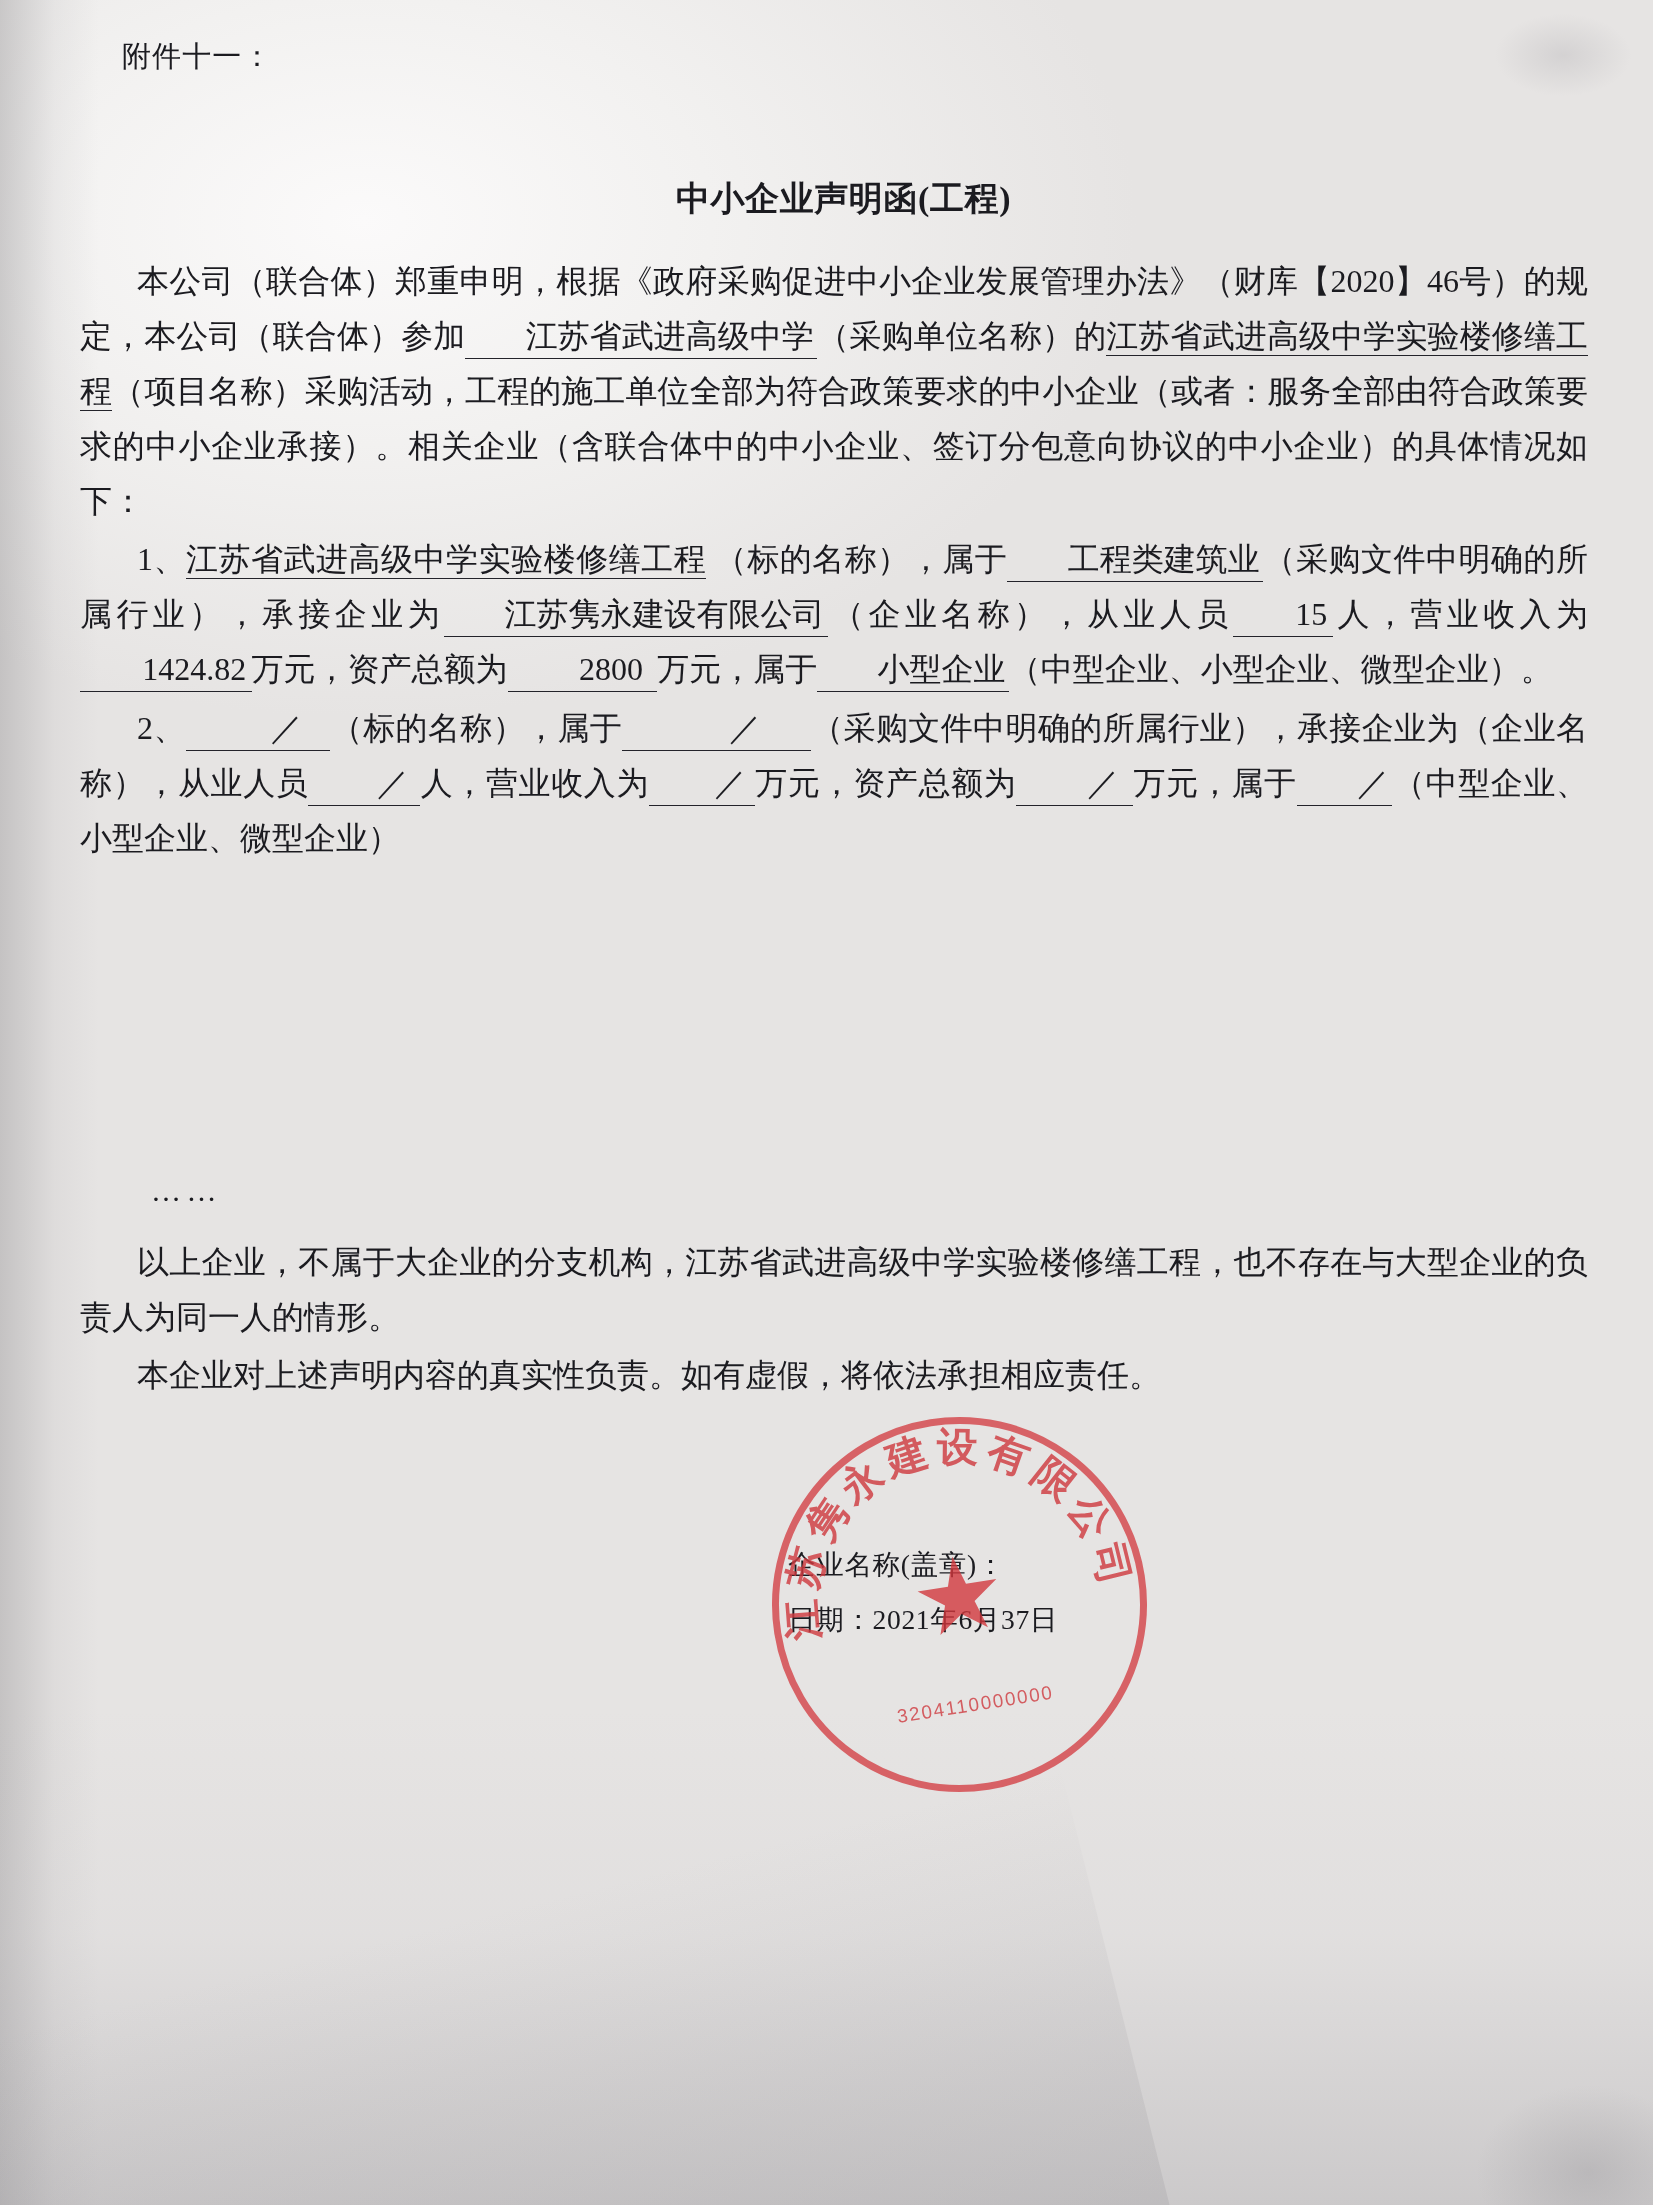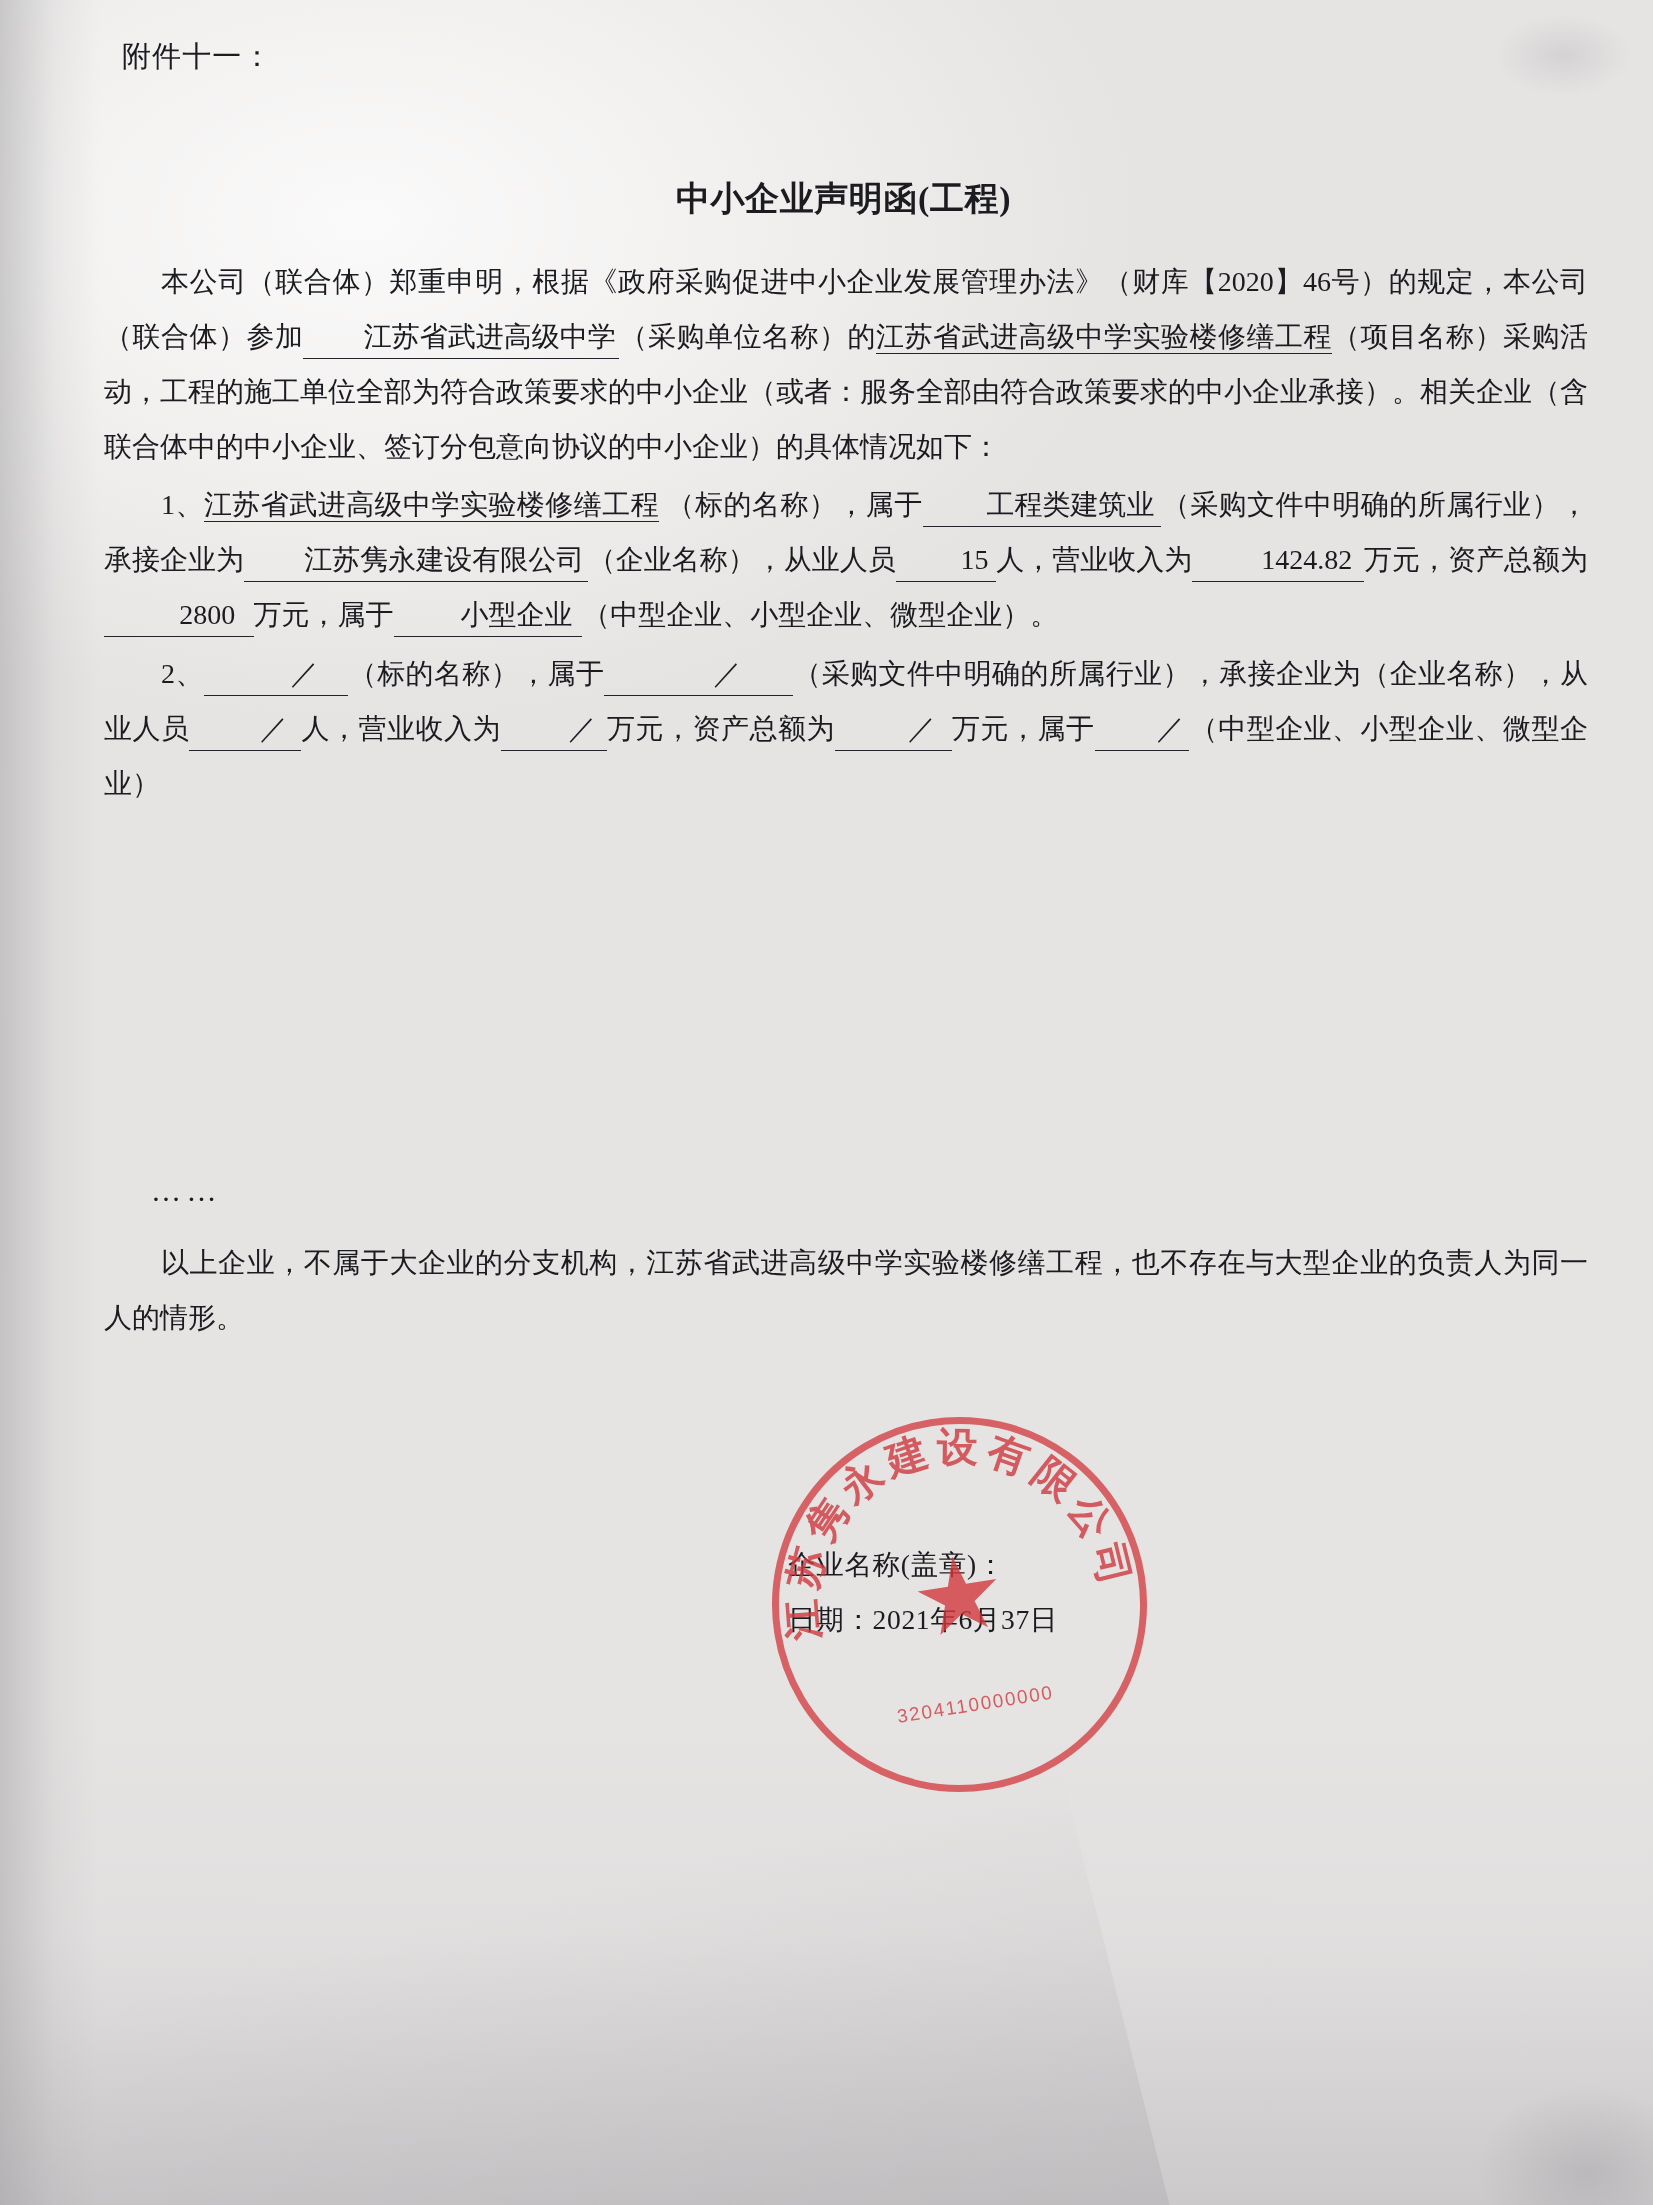--- a/index.html
+++ b/index.html
@@ -72,24 +72,24 @@
     top: 176px;
     text-align: center;
     font-size: 34px;
     font-weight: 700;
     letter-spacing: 0.6px;
     transform: translateX(16.5px);
   }
 
   .body-block {
     position: absolute;
-    left: 104px;
+    left: 80px;
     right: 66px;
     top: 254px;
-    font-size: 28px;
+    font-size: 32px;
     line-height: 55px;
     text-align: justify;
     text-justify: inter-ideograph;
   }
   p.para {
     margin: 0 0 3.3px 0;
     text-indent: 57px;
   }
 
   .fill {
@@ -212,20 +212,21 @@
 
       <p class="para">
         <span>2、</span><span class="fill" style="min-width:138px">／</span><span>（标的名称），属于</span><span class="fill" style="min-width:182px">／</span><span>（采购文件中明确的所属行业），承接企业为</span><span>（企业名称），从业人员</span><span class="fill" style="min-width:105px">／</span><span>人，营业收入为</span><span class="fill" style="min-width:99px">／</span><span>万元，资产总额为</span><span class="fill" style="min-width:110px">／</span><span>万元，属于</span><span class="fill" style="min-width:88px">／</span><span>（中型企业、小型企业、微型企业）</span>
       </p>
     </div>
 
     <div class="dots" style="top:1174px">……</div>
 
     <div class="body-block" style="top:1235px; bottom:auto;">
       <p class="para">以上企业，不属于大企业的分支机构，江苏省武进高级中学实验楼修缮工程，也不存在与大型企业的负责人为同一人的情形。</p>
+      <p class="para">本企业对上述声明内容的真实性负责。如有虚假，将依法承担相应责任。</p>
     </div>
 
     <div class="sign-block sign-name">
       <span>企业名称(盖章)：</span>
     </div>
     <div class="sign-block sign-date">
       <span>日期：</span><span>2021</span><span>年</span><span>6</span><span>月</span><span>37</span><span>日</span>
     </div>
 
 

